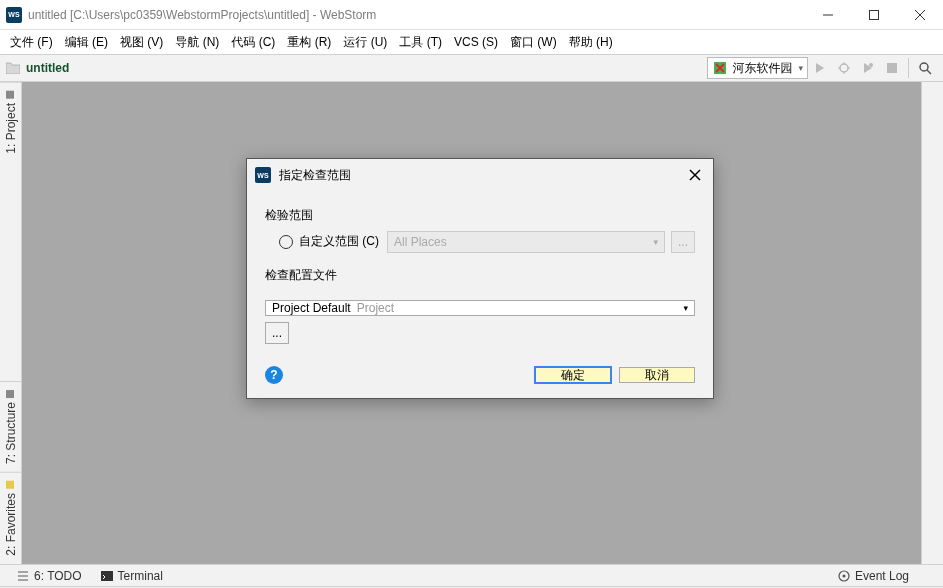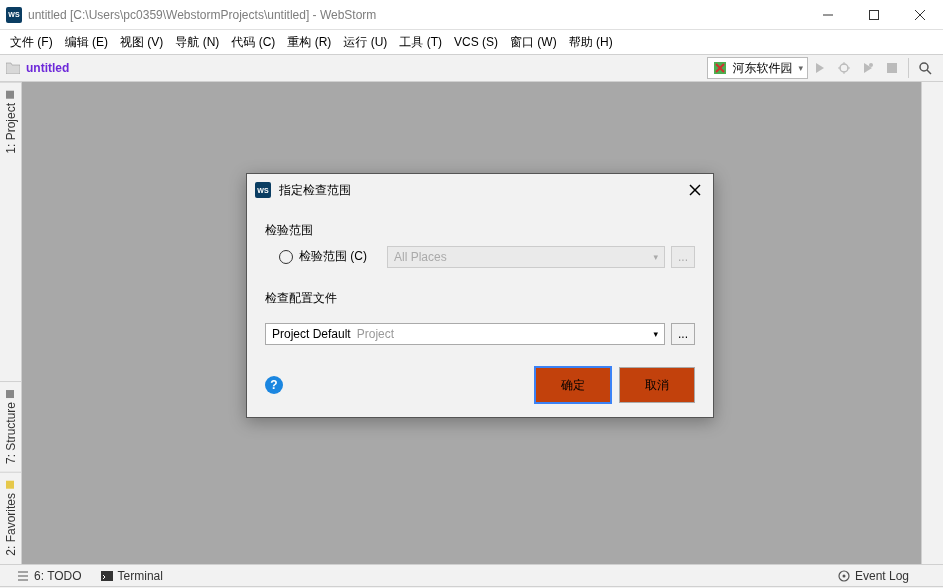--- a/index.html
+++ b/index.html
@@ -13,60 +13,60 @@
 .titlebar .win-btn { width: 46px; height: 30px; display: flex; align-items: center; justify-content: center; color: #666; }
 .titlebar .win-btn svg { width: 10px; height: 10px; }
 
 
 .menubar { height: 24px; display: flex; align-items: center; padding: 0 4px; }
 .menubar .menu-item { padding: 2px 6px; color: #000; }
 
 
 .toolbar { height: 28px; display: flex; align-items: center; border-bottom: 1px solid #d0d0d0; border-top: 1px solid #d0d0d0; background: #f2f2f2; padding: 0 6px; }
 .toolbar .folder-icon { width: 14px; height: 12px; margin-right: 6px; }
-.toolbar .project-name { font-weight: bold; color: #6d28d9; }
+.toolbar .project-name { font-weight: bold; color: #14532d; }
 .toolbar .spacer { flex: 1; }
 .toolbar .run-config { display: flex; align-items: center; border: 1px solid #bbb; background: #fff; height: 22px; padding: 0 4px; }
 .toolbar .run-config .rc-icon { width: 16px; height: 16px; margin-right: 4px; }
 .toolbar .run-config .rc-chevron { margin-left: 6px; font-size: 9px; color: #666; }
 .toolbar .tb-btn { width: 22px; height: 22px; display: flex; align-items: center; justify-content: center; color: #888; margin: 0 1px; }
 .toolbar .sep { width: 1px; height: 20px; background: #ccc; margin: 0 4px; }
 
 
 .main { display: flex; height: 482px; }
 .sidebar-left { width: 22px; background: #f2f2f2; border-right: 1px solid #d0d0d0; display: flex; flex-direction: column; }
 .sidebar-left .tab { writing-mode: vertical-rl; transform: rotate(180deg); padding: 8px 3px; font-size: 11px; color: #333; display: flex; align-items: center; gap: 4px; border-bottom: 1px solid #d0d0d0; }
 .sidebar-left .tab .dot { width: 8px; height: 8px; display: inline-block; }
 .sidebar-left .gap { flex: 1; }
 .content { flex: 1; background: #a8a8a8; position: relative; }
 .sidebar-right { width: 22px; background: #f2f2f2; border-left: 1px solid #d0d0d0; }
 
 
-.dialog { position: absolute; left: 224px; top: 91px; width: 468px; background: #f2f2f2; border: 1px solid #555; box-shadow: 0 4px 16px rgba(0,0,0,0.3); }
+.dialog { position: absolute; left: 224px; top: 76px; width: 468px; background: #f2f2f2; border: 1px solid #555; box-shadow: 0 4px 16px rgba(0,0,0,0.3); }
 .dialog-title { height: 32px; display: flex; align-items: center; padding: 0 8px; background: #f2f2f2; }
 .dialog-title .d-icon { width: 16px; height: 16px; background: #0a3d62; color: #fff; font-size: 7px; font-weight: bold; display: flex; align-items: center; justify-content: center; border-radius: 2px; margin-right: 8px; }
 .dialog-title .d-text { flex: 1; color: #000; }
 .dialog-title .d-close { width: 20px; height: 20px; display: flex; align-items: center; justify-content: center; }
 .dialog-body { padding: 10px 18px 14px 18px; }
 .dialog-body .section-label { color: #000; margin: 6px 0; }
 .dialog-body .radio-row { display: flex; align-items: center; padding: 3px 0 3px 14px; gap: 6px; }
 .dialog-body .radio { width: 14px; height: 14px; border: 1px solid #333; border-radius: 50%; display: flex; align-items: center; justify-content: center; }
 .dialog-body .radio.checked::after { content: ''; width: 8px; height: 8px; border-radius: 50%; background: #0a6dd6; }
-.dialog-body .combo-row { display: flex; gap: 6px; margin-left: 122px; margin-top: -22px; margin-bottom: 22px; }
+.dialog-body .combo-row { display: flex; gap: 6px; margin-left: 122px; margin-top: -22px; margin-bottom: 14px; }
 .dialog-body .combo { flex: 1; height: 22px; border: 1px solid #ccc; background: #eaeaea; color: #aaa; display: flex; align-items: center; padding: 0 6px; position: relative; }
 .dialog-body .combo .chev { position: absolute; right: 6px; font-size: 9px; }
 .dialog-body .combo.enabled { background: #fff; color: #000; border-color: #aaa; }
 .dialog-body .combo.enabled .hint { color: #999; margin-left: 6px; }
 .dialog-body .more-btn { width: 24px; height: 22px; border: 1px solid #ccc; background: #eaeaea; color: #aaa; display: flex; align-items: center; justify-content: center; }
 .dialog-body .more-btn.enabled { background: #f2f2f2; color: #000; border-color: #aaa; }
-.dialog-body .profile-row { display: flex; gap: 6px; margin-top: 16px; }
+.dialog-body .profile-row { display: flex; gap: 6px; margin-top: 16px; flex-direction: column; }
 .dialog-footer { display: flex; align-items: center; padding: 8px 18px 14px 18px; gap: 8px; }
 .dialog-footer .help { width: 18px; height: 18px; border-radius: 50%; background: #1b86e0; color: #fff; display: flex; align-items: center; justify-content: center; font-weight: bold; }
 .dialog-footer .spacer { flex: 1; }
-.dialog-footer .btn { width: 76px; height: 36px; border: 1px solid #aaa; background: #c2410c; display: flex; align-items: center; justify-content: center; }
+.dialog-footer .btn { width: 76px; height: 16px; border: 1px solid #aaa; background: #fef9c3; display: flex; align-items: center; justify-content: center; }
 .dialog-footer .btn.primary { border: 1px solid #3b82f6; box-shadow: 0 0 0 1px #3b82f6; }
 
 
 .bottombar { height: 22px; border-top: 1px solid #d0d0d0; background: #f2f2f2; display: flex; align-items: center; padding: 0 16px; }
 .bottombar .bb-item { display: flex; align-items: center; gap: 4px; margin-right: 18px; color: #333; }
 .bottombar .bb-spacer { flex: 1; }
 .bottombar .bb-icon { width: 14px; height: 14px; }
 
 
 .statusbar { height: 22px; border-top: 1px solid #d0d0d0; background: #f2f2f2; display: flex; align-items: center; padding: 0 8px; }
@@ -197,21 +197,21 @@
             <svg width="12" height="12" viewBox="0 0 12 12">
               <line x1="1" y1="1" x2="11" y2="11" stroke="#000" stroke-width="1.5"></line>
               <line x1="11" y1="1" x2="1" y2="11" stroke="#000" stroke-width="1.5"></line>
             </svg>
           </div>
       </div>
       <div class="dialog-body">
         <div class="section-label">检验范围</div>
         <div class="radio-row">
           <div class="radio"></div>
-          <span>检验范围 (C)</span>
+          <span>自定义范围 (C)</span>
         </div>
         <div class="combo-row">
           <div class="combo">
             <span>All Places</span>
             <span class="chev">▾</span>
           </div>
           <div class="more-btn">...</div>
         </div>
         <div class="section-label">检查配置文件</div>
         <div class="profile-row">

